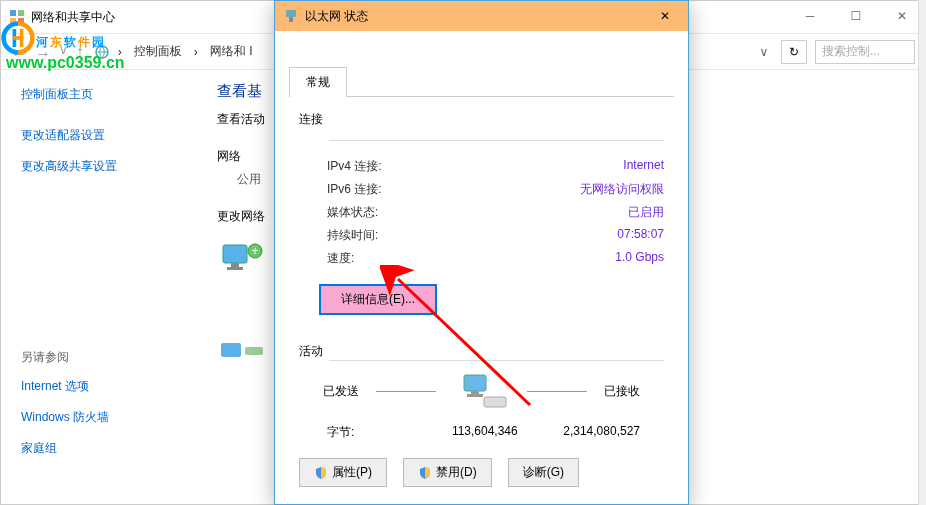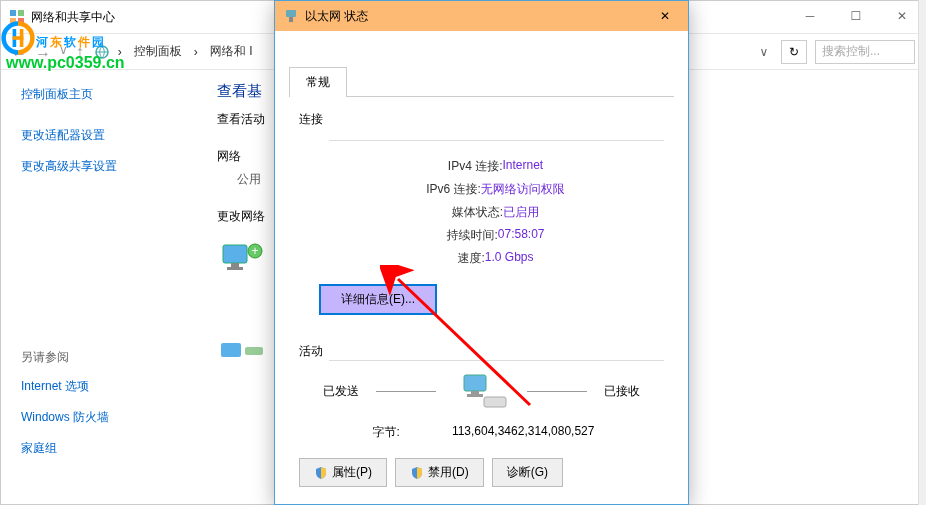--- a/index.html
+++ b/index.html
@@ -39,29 +39,29 @@
 .dlg-title{height:30px;display:flex;align-items:center;padding:0 8px;background:#fdba74;}
 .dlg-title .ico{width:16px;height:16px;margin-right:6px;}
 .dlg-close{position:absolute;right:0;top:0;width:46px;height:30px;display:flex;align-items:center;justify-content:center;cursor:pointer;}
 .dlg-body{padding:8px 14px;}
 .tabs{display:flex;border-bottom:1px solid #ccc;}
 .tab{padding:6px 16px;border:1px solid #ccc;border-bottom:none;background:#fff;margin-bottom:-1px;position:relative;margin-top:28px;}
 .tab.active{background:#fff;}
 .section{padding:14px 10px 6px;}
 .section .shdr{margin-bottom:12px;}
 .section hr{border:none;border-top:1px solid #ddd;margin-bottom:14px;margin-left:30px;}
-.row{display:flex;justify-content:center;padding:3px 0 3px 28px;}
+.row{display:flex;justify-content:space-between;padding:3px 0 3px 28px;}
 .row .lbl{color:#333;}
 .row .val{color:#6d28d9;}
-.btn-detail{margin:14px 0 8px 20px;padding:5px 20px;background:#c4b5fd;border:2px solid #0078d7;cursor:pointer;}
+.btn-detail{margin:14px 0 8px 20px;padding:5px 20px;background:#f9a8d4;border:2px solid #0078d7;cursor:pointer;}
 .activity{padding:14px 10px;}
 .act-row{display:flex;align-items:center;justify-content:space-between;padding:10px 24px;}
 .act-center{display:flex;flex-direction:column;align-items:center;}
 .act-line{width:60px;height:1px;background:#999;margin:0 8px;}
-.dlg-btns{display:flex;gap:8px;padding:0 10px;}
+.dlg-btns{display:flex;gap:16px;padding:0 10px;}
 .dlg-btn{flex:0 0 auto;padding:5px 14px;background:#efefef;border:1px solid #bbb;cursor:pointer;display:flex;align-items:center;gap:4px;}
 .shield{width:14px;height:14px;}
 
 
 .watermark{position:absolute;left:0;top:20px;pointer-events:none;}
 .watermark .logo{display:flex;align-items:center;}
 .watermark .cn{font-size:24px;font-weight:bold;letter-spacing:2px;}
 .watermark .cn .b{color:#0099ff;}
 .watermark .cn .o{color:#ff9900;}
 .watermark .url{color:#00cc33;font-size:16px;font-weight:bold;margin-top:-2px;margin-left:6px;}

